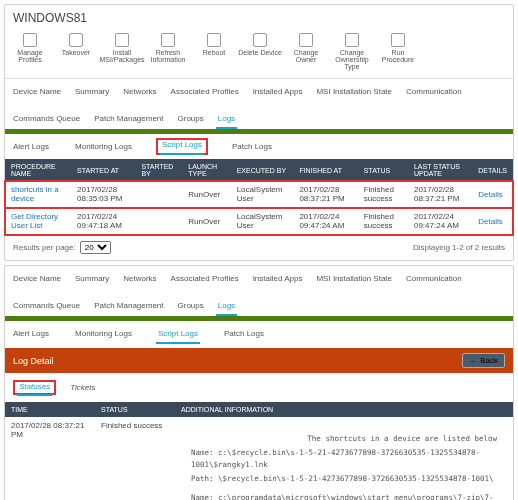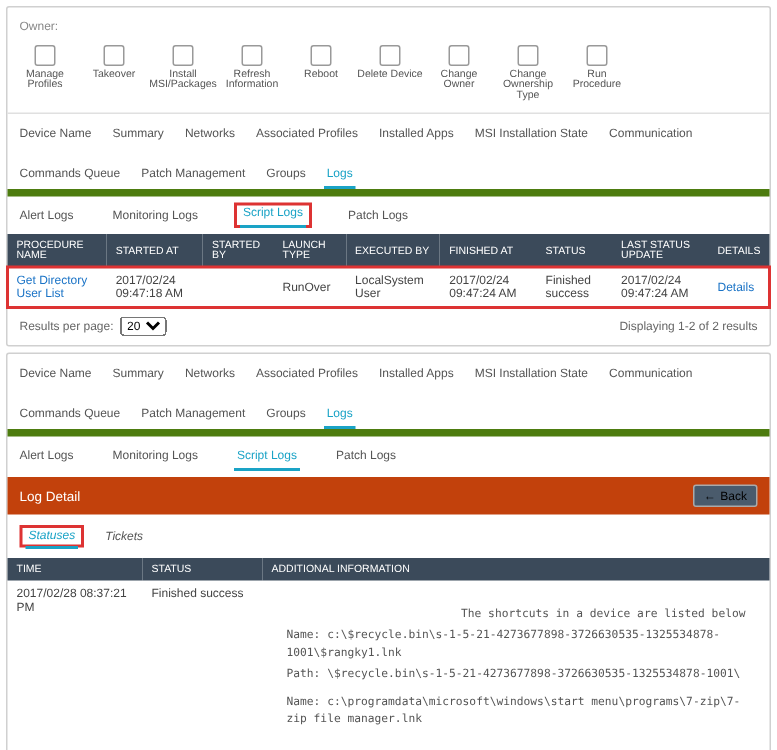--- a/index.html
+++ b/index.html
@@ -32,21 +32,21 @@
   .minitabs .mt { padding:3px 2px; color:#555; cursor:pointer;}
   .minitabs .mt.active { color:#1aa3c6; border-bottom:2px solid #1aa3c6;}
   .info-body { padding:4px 10px 10px; font-family: Consolas, monospace; font-size:7.5px; color:#555; line-height:1.5;}
   .info-body p { margin:3px 0;}
 </style>
 </head>
 <body>
 
 <div class="card">
   <div class="hdr">
-    <div class="hdr-owner">Owner:</div>
+    <div class="hdr-title">WINDOWS81</div>
   </div>
   <div class="toolbar" id="toolbar">
       <div class="tool"><span class="ic"></span>Manage Profiles</div>
       <div class="tool"><span class="ic"></span>Takeover</div>
       <div class="tool"><span class="ic"></span>Install MSI/Packages</div>
       <div class="tool"><span class="ic"></span>Refresh Information</div>
       <div class="tool"><span class="ic"></span>Reboot</div>
       <div class="tool"><span class="ic"></span>Delete Device</div>
       <div class="tool"><span class="ic"></span>Change Owner</div>
       <div class="tool"><span class="ic"></span>Change Ownership Type</div>
@@ -79,20 +79,31 @@
           <th>STARTED BY</th>
           <th>LAUNCH TYPE</th>
           <th>EXECUTED BY</th>
           <th>FINISHED AT</th>
           <th>STATUS</th>
           <th>LAST STATUS UPDATE</th>
           <th>DETAILS</th>
         </tr>
       </thead>
     <tbody id="procBody">
+        <tr class="row-outline">
+          <td><span class="link">shortcuts in a device</span></td>
+          <td>2017/02/28 08:35:03 PM</td>
+          <td></td>
+          <td>RunOver</td>
+          <td>LocalSystem User</td>
+          <td>2017/02/28 08:37:21 PM</td>
+          <td>Finished success</td>
+          <td>2017/02/28 08:37:21 PM</td>
+          <td><span class="link">Details</span></td>
+        </tr>
         <tr class="row-outline">
           <td><span class="link">Get Directory User List</span></td>
           <td>2017/02/24 09:47:18 AM</td>
           <td></td>
           <td>RunOver</td>
           <td>LocalSystem User</td>
           <td>2017/02/24 09:47:24 AM</td>
           <td>Finished success</td>
           <td>2017/02/24 09:47:24 AM</td>
           <td><span class="link">Details</span></td>

